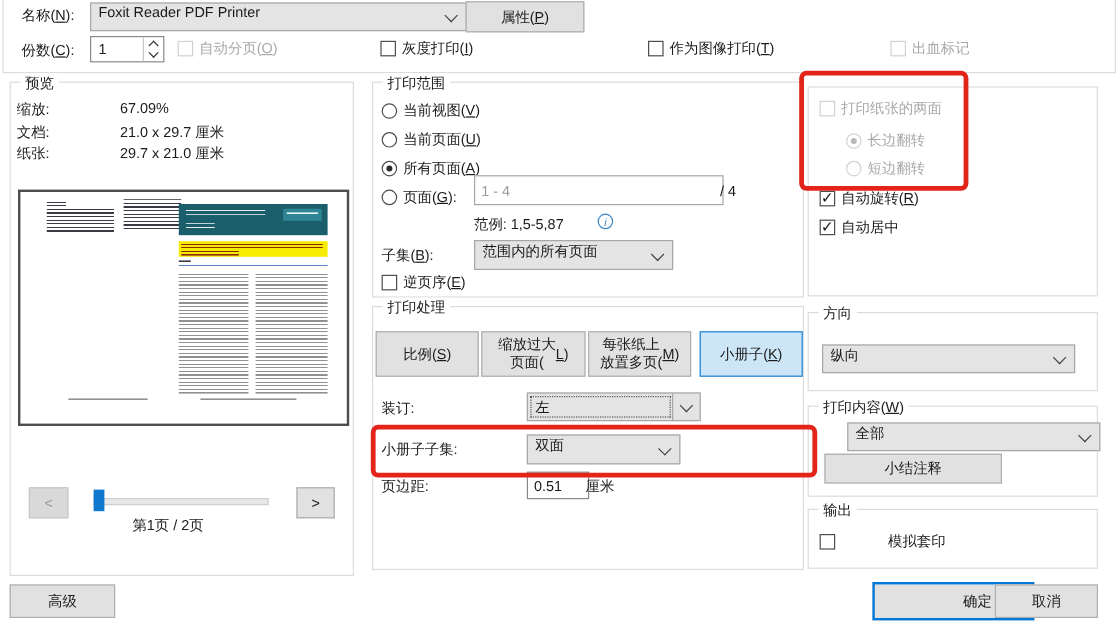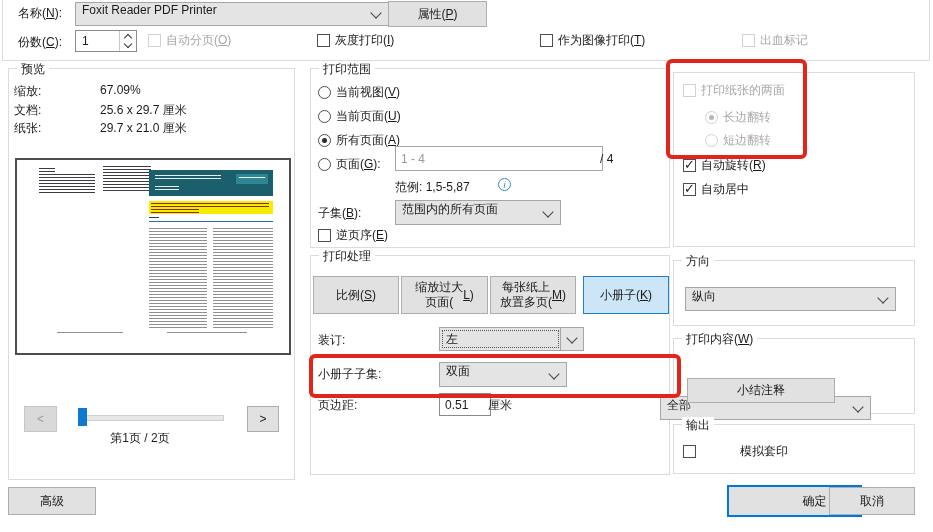--- a/index.html
+++ b/index.html
@@ -109,21 +109,21 @@
     <span class="box"></span>
     <span>出血标记</span>
   </div>
 
   <div class="gb" style="left:8px;top:68px;width:285px;height:410px;">
     <span class="gb-title">预览</span>
   </div>
   <div class="lbl" style="left:14px;top:83px;">缩放:</div>
   <div class="lbl" style="left:100px;top:83px;">67.09%</div>
   <div class="lbl" style="left:14px;top:102px;">文档:</div>
-  <div class="lbl" style="left:100px;top:102px;">25.6 x 29.7 厘米</div>
+  <div class="lbl" style="left:100px;top:102px;">21.0 x 29.7 厘米</div>
   <div class="lbl" style="left:14px;top:120px;">纸张:</div>
   <div class="lbl" style="left:100px;top:120px;">29.7 x 21.0 厘米</div>
 
   <div class="thumbnail" style="left:15px;top:158px;width:272px;height:193px;">
 
     <div class="tl lines-dark" style="left:22px;top:8px;width:16px;height:4px;"></div>
     <div class="tl lines-dark" style="left:22px;top:14px;width:56px;height:21px;"></div>
     <div class="tl lines-dark" style="left:86px;top:6px;width:48px;height:26px;"></div>
     <div class="tl lines-gray" style="left:40px;top:172px;width:66px;height:3px;"></div>
 
@@ -242,21 +242,21 @@
     <span class="gb-title">方向</span>
   </div>
   <div class="combo" style="left:685px;top:287px;width:197px;height:22px;">
     <span class="val">纵向</span>
     <span class="chev"></span>
   </div>
 
   <div class="gb" style="left:673px;top:338px;width:240px;height:74px;">
     <span class="gb-title">打印内容(<u>W</u>)</span>
   </div>
-  <div class="combo" style="left:660px;top:352px;width:197px;height:22px;margin-top:44px;">
+  <div class="combo" style="left:706px;top:352px;width:197px;height:22px;">
     <span class="val">全部</span>
     <span class="chev"></span>
   </div>
   <div class="btn" style="left:687px;top:378px;width:146px;height:23px;">小结注释</div>
 
   <div class="gb" style="left:673px;top:424px;width:240px;height:48px;">
     <span class="gb-title">输出</span>
   </div>
   <div class="cb" style="left:683px;top:443px;gap:44px;">
     <span class="box"></span>

